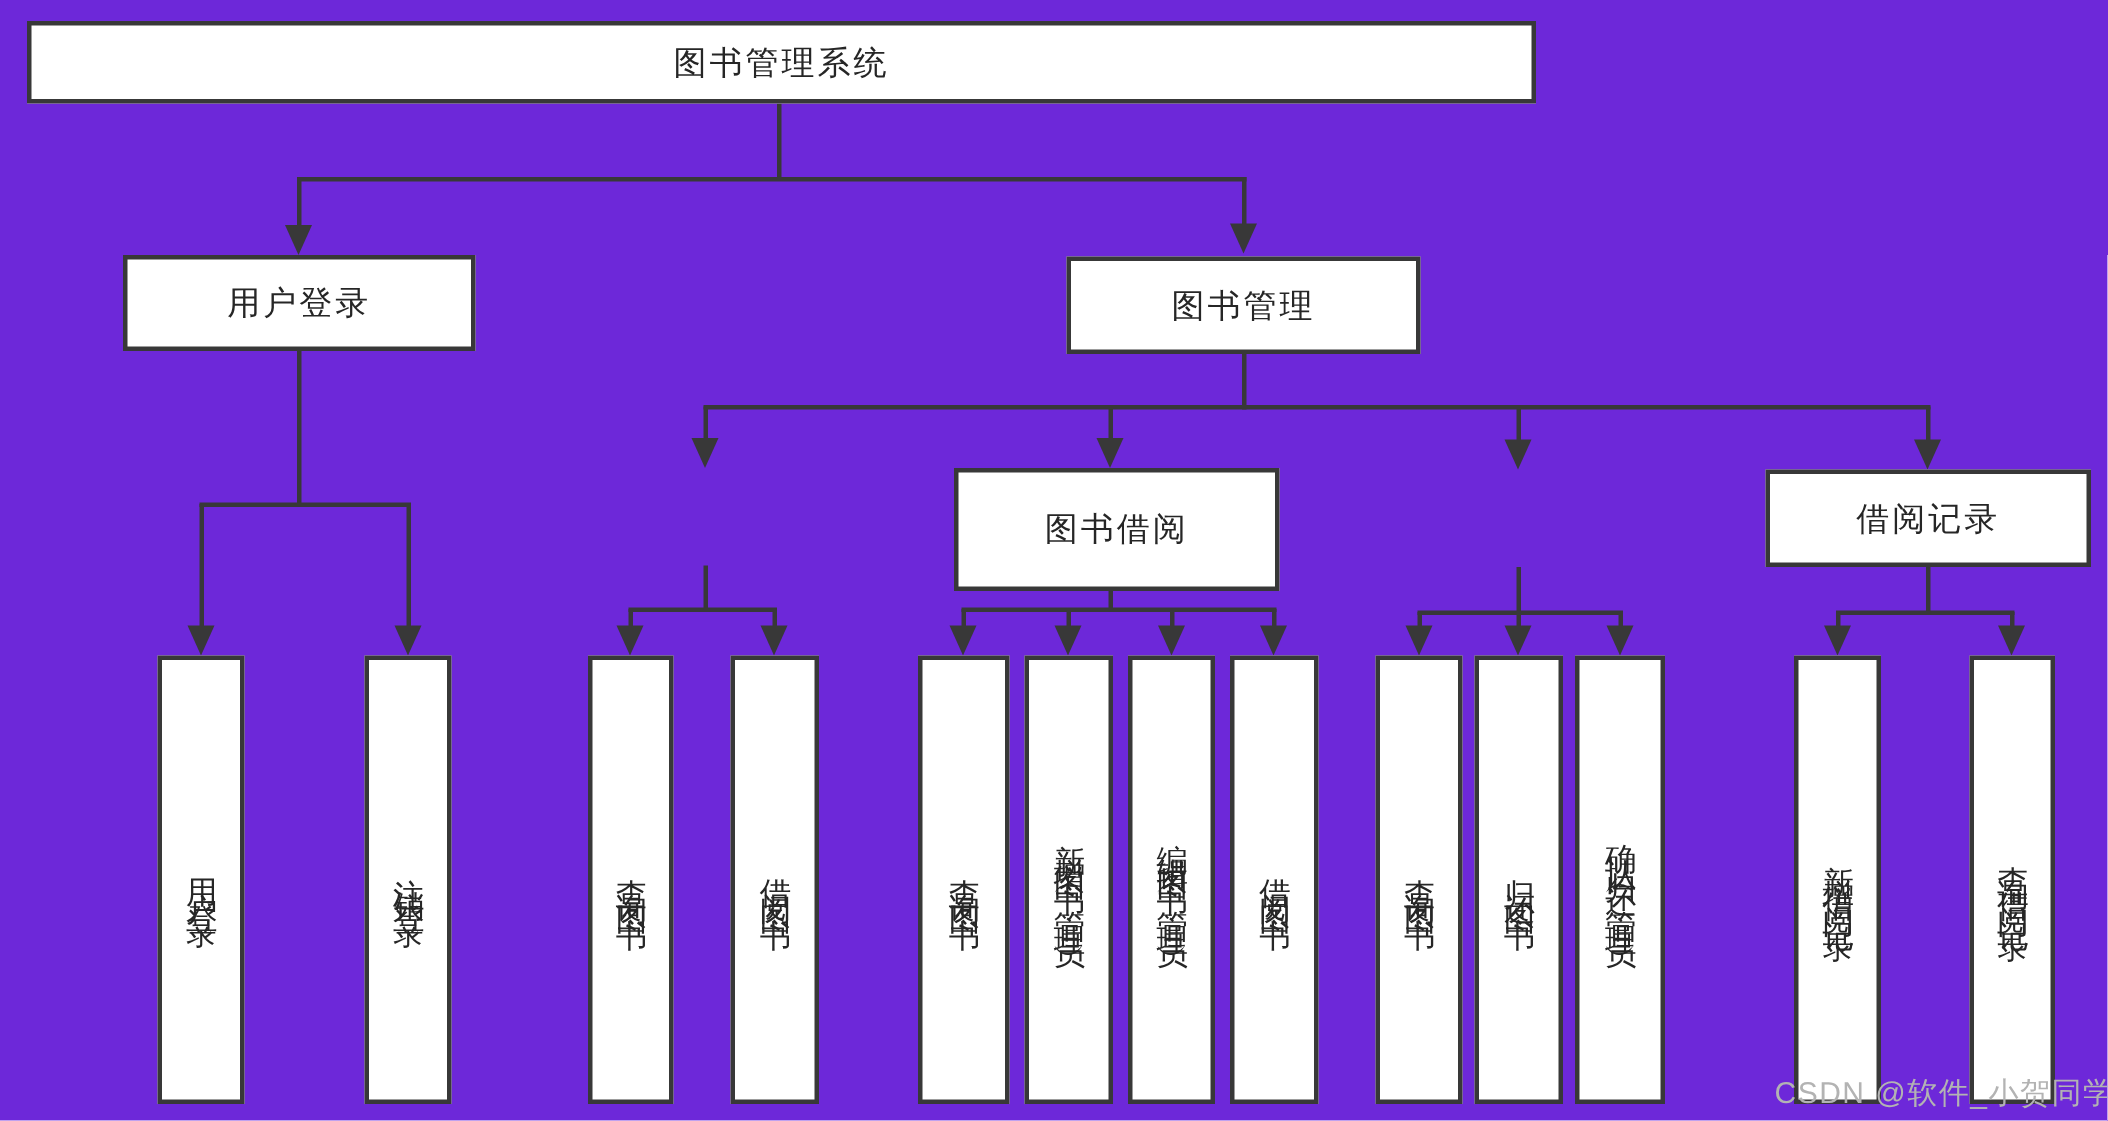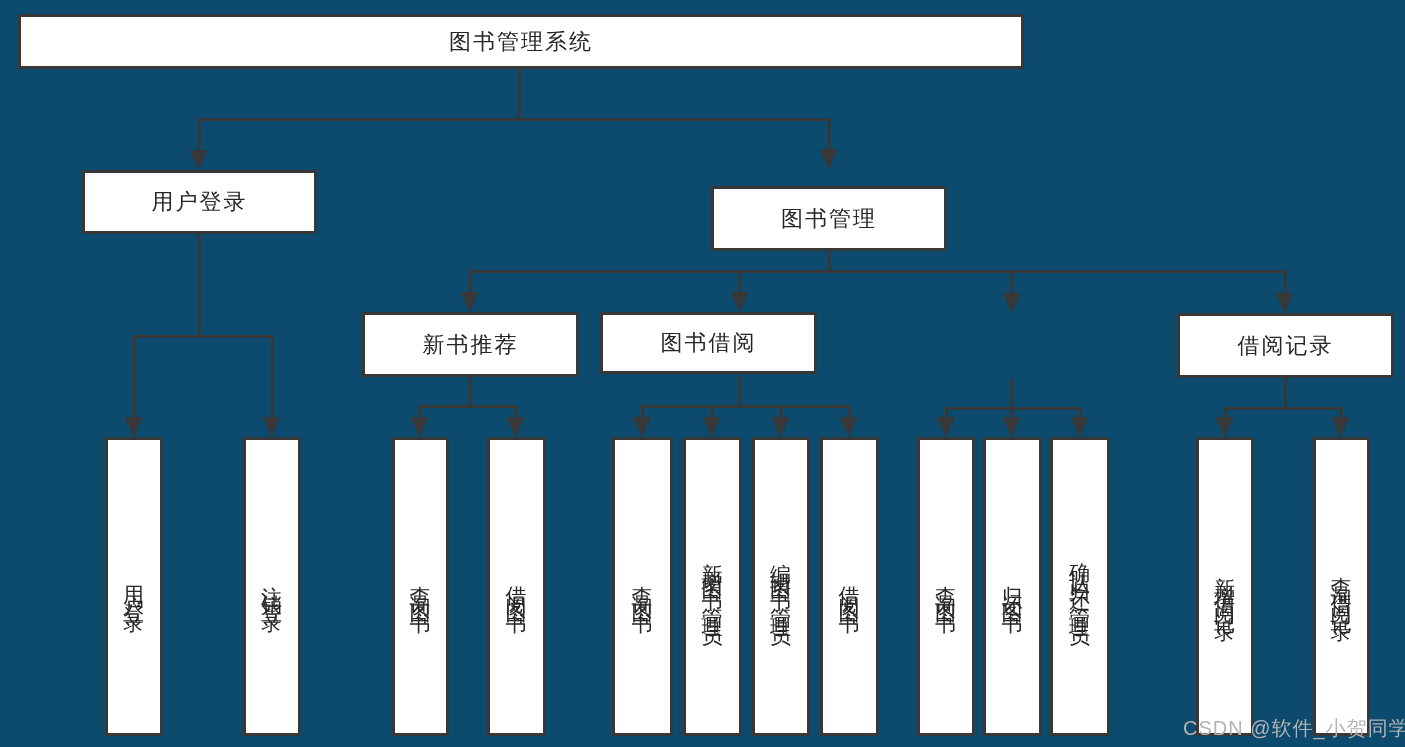--- a/index.html
+++ b/index.html
@@ -7,21 +7,21 @@
     --line:#383838;
     --text:#262626;
     --fill:#ffffff;
     --wm:#b3b3b3;
   }
   html,body{margin:0;padding:0;background:#ffffff;}
   body{font-family:"Liberation Sans","DejaVu Sans",sans-serif;}
   #canvas{
     position:relative;
     width:1405px;height:747px;
-    background:#0c4a6e;
+    background:#6d28d9;
     overflow:hidden;
   }
   .bx{
     position:absolute;
     box-sizing:border-box;
     border:3px solid var(--line);
     background:var(--fill);
     color:var(--text);
     display:flex;
     align-items:center;
@@ -64,24 +64,23 @@
   }
 </style>
 </head>
 <body>
 
 <div id="canvas">
 
   <div class="bx h" style="left:18px;top:14px;width:1006px;height:55px">图书管理系统</div>
 
   <div class="bx h" style="left:82px;top:170px;width:235px;height:64px">用户登录</div>
-  <div class="bx h" style="left:711px;top:186px;width:236px;height:65px">图书管理</div>
+  <div class="bx h" style="left:711px;top:171px;width:236px;height:65px">图书管理</div>
 
-  <div class="bx h" style="left:362px;top:312px;width:217px;height:65px">新书推荐</div>
-  <div class="bx h" style="left:600px;top:312px;width:217px;height:62px">图书借阅</div>
+  <div class="bx h" style="left:636px;top:312px;width:217px;height:82px">图书借阅</div>
   <div class="bx h" style="left:1177px;top:313px;width:217px;height:65px">借阅记录</div>
 
   <div class="bx v" style="left:105px;top:437px;width:58px;height:299px">用户登录</div>
   <div class="bx v" style="left:243px;top:437px;width:58px;height:299px">注销登录</div>
 
   <div class="bx v" style="left:392px;top:437px;width:57px;height:299px">查询图书</div>
   <div class="bx v" style="left:487px;top:437px;width:59px;height:299px">借阅图书</div>
 
   <div class="bx v" style="left:612px;top:437px;width:61px;height:299px">查询图书</div>
   <div class="bx v" style="left:683px;top:437px;width:59px;height:299px">新增图书（管理员）</div>

